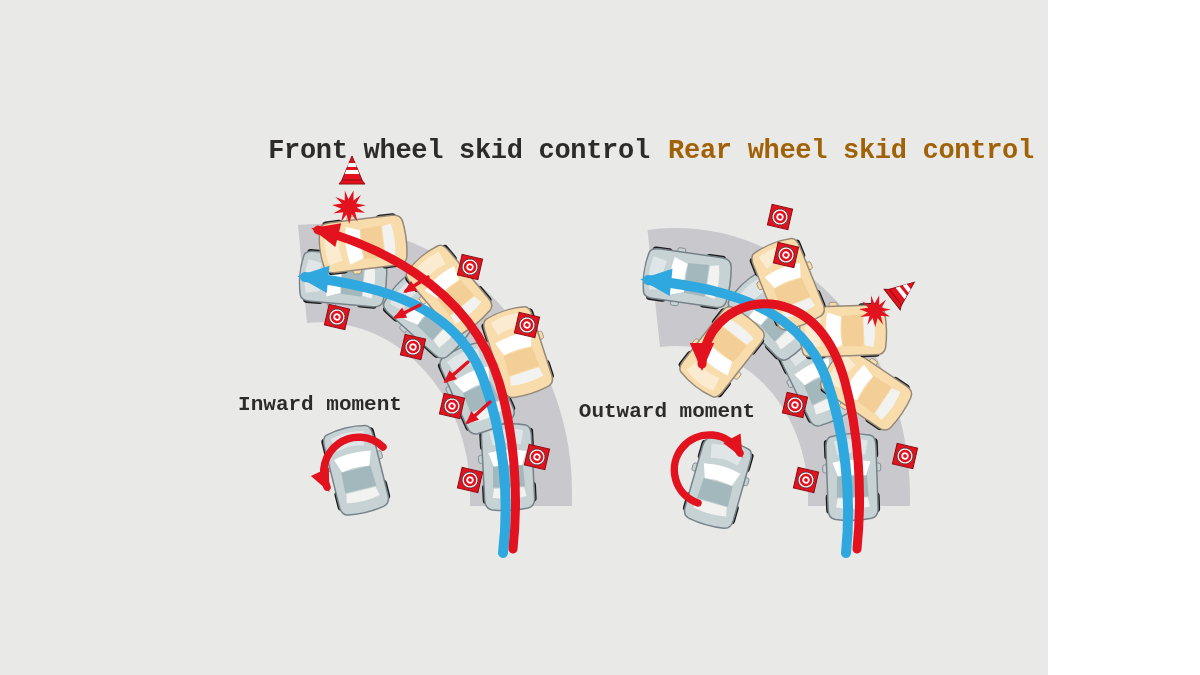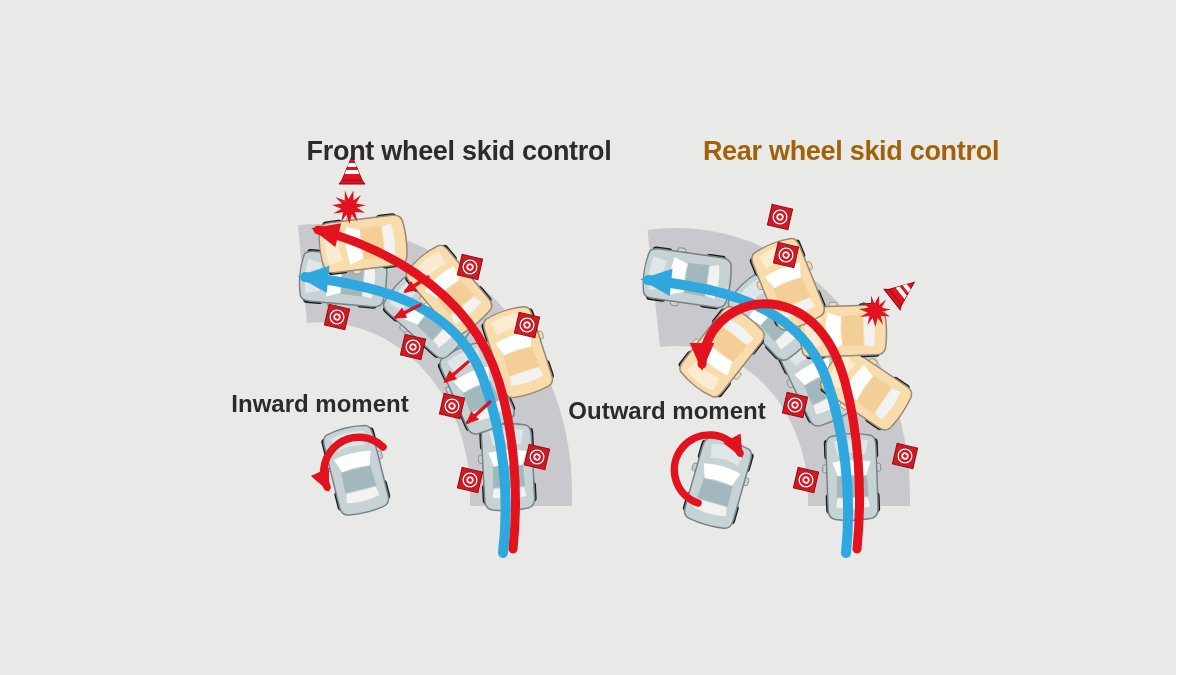--- a/index.html
+++ b/index.html
@@ -1,34 +1,34 @@
 <!DOCTYPE html>
 <html><head>
 <meta charset="utf-8">
 <style>
   html,body{margin:0;padding:0;}
   .stage{
     position:relative;
-    width:1176px;height:675px;
+    width:1048px;height:675px;
     overflow:hidden;
-    font-family:Liberation Sans, sans-serif;
+    font-family:Liberation Mono, monospace;
   }
   .stage svg{position:absolute;left:0;top:0;}
   .title{
     position:absolute;
     transform:translate(-50%,-50%);
     font-size:27px;
     font-weight:bold;
     letter-spacing:-0.3px;
     white-space:nowrap;
   }
   .label{
     position:absolute;
     transform:translate(-50%,-50%);
-    font-size:24px;
+    font-size:21px;
     font-weight:bold;
     white-space:nowrap;
   }
 </style>
 </head>
 <body>
 
 <div class="stage" id="stage" style="background: rgb(233, 233, 231);">
   <svg id="diagram" width="1200" height="675" viewBox="0 0 1200 675">
       <defs>

